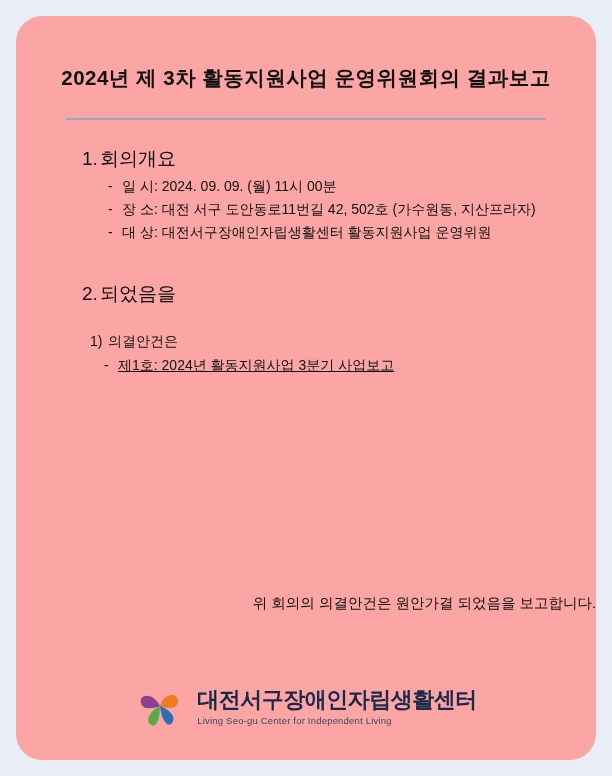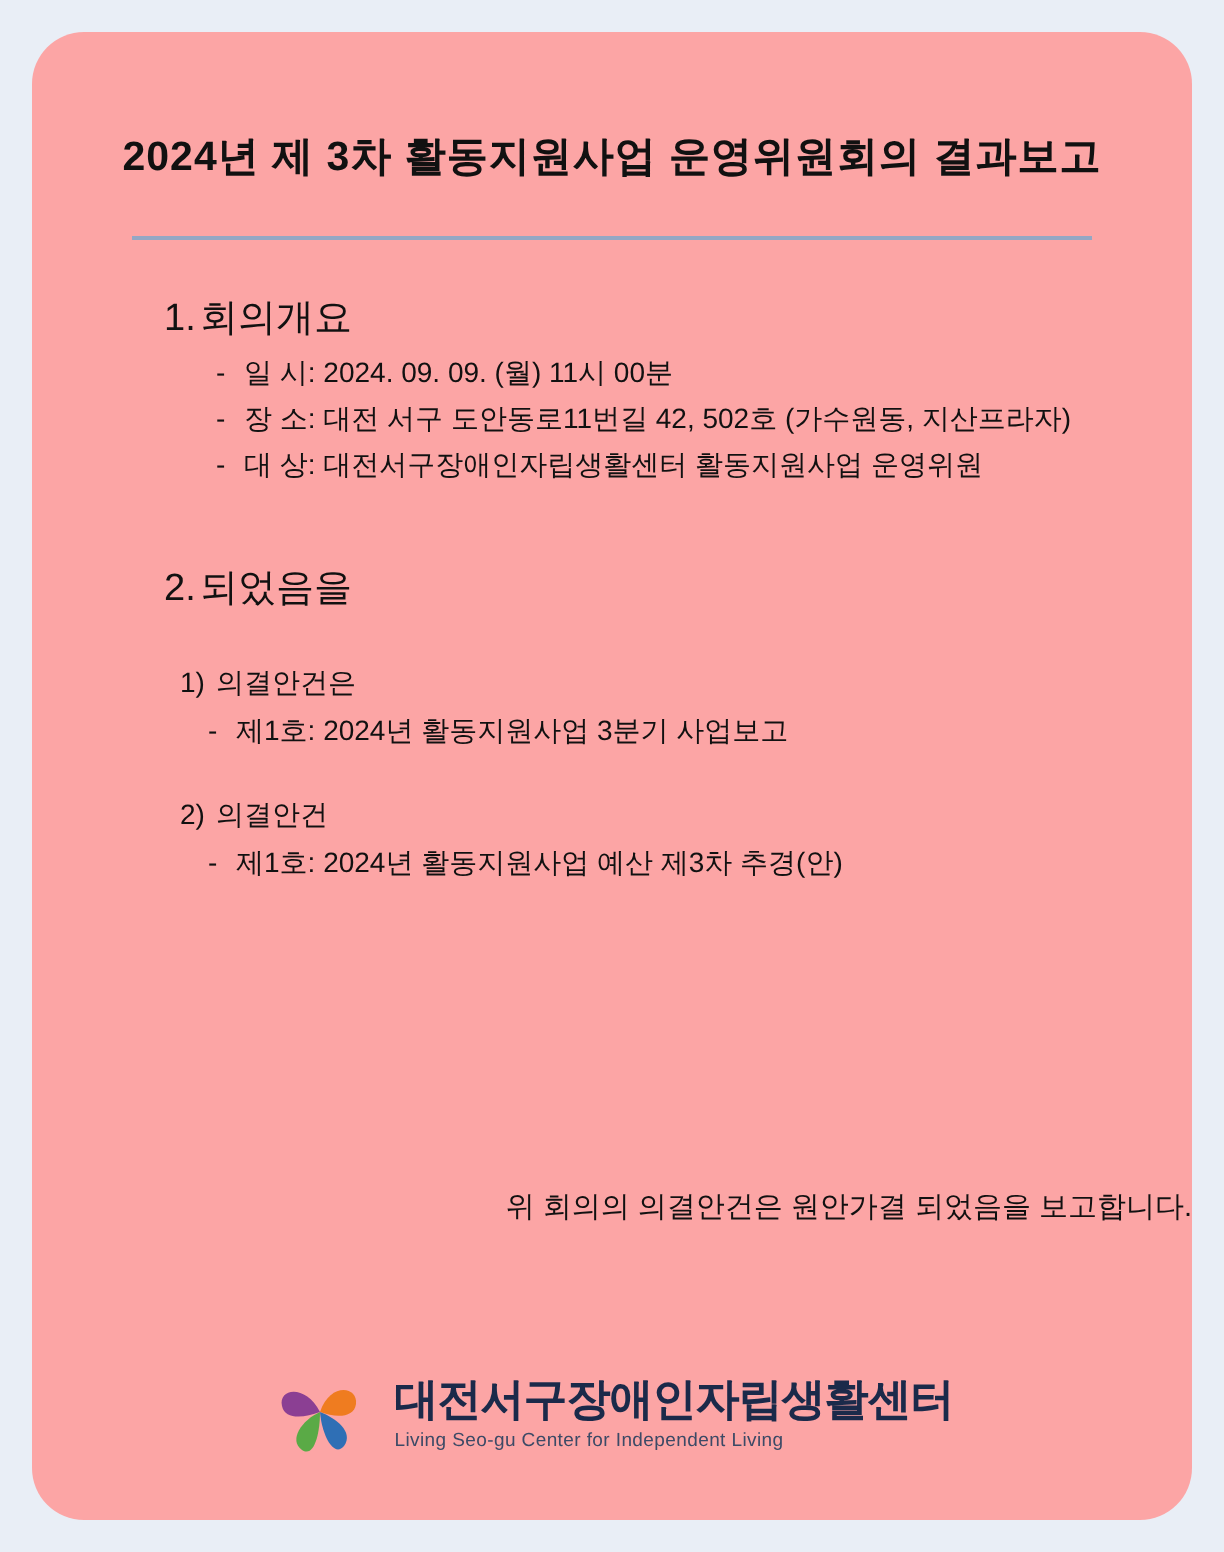--- a/index.html
+++ b/index.html
@@ -83,20 +83,21 @@
     white-space: nowrap;
   }
   .sub-head .num {
     display: inline-block;
     width: 18px;
   }
   .sub-line {
     font-size: 14px;
     margin: 0 0 4px 30px;
     white-space: nowrap;
+    text-decoration: underline;
   }
   .sub-line .dash {
     display: inline-block;
     width: 14px;
   }
   .closing {
     position: absolute;
     top: 578px;
     left: 0;
     width: 100%;
@@ -176,28 +177,20 @@
         <div class="sub-head">
           <span class="num">1)</span><span>의결안건은</span>
         </div>
         <div class="sub-line">
           <span class="dash">-</span><span>제1호: 2024년 활동지원사업 3분기 사업보고</span>
         </div>
       </div>
 
       <div class="gap-mid"></div>
 
-      <div>
-        <div class="sub-head">
-          <span class="num">2)</span><span>의결안건</span>
-        </div>
-        <div class="sub-line">
-          <span class="dash">-</span><span>제1호: 2024년 활동지원사업 예산 제3차 추경(안)</span>
-        </div>
-      </div>
     </div>
 
   </div>
 
   <div class="closing">위 회의의 의결안건은 원안가결 되었음을 보고합니다.</div>
 
   <div class="logo-block">
     <div class="logo-mark">
       <svg width="52" height="46" viewBox="0 0 52 46" xmlns="http://www.w3.org/2000/svg">
         <path d="M25 22 C18 8, 4 10, 6 19 C7.5 26, 17 25, 25 22 Z" fill="#8b3f93"></path>

